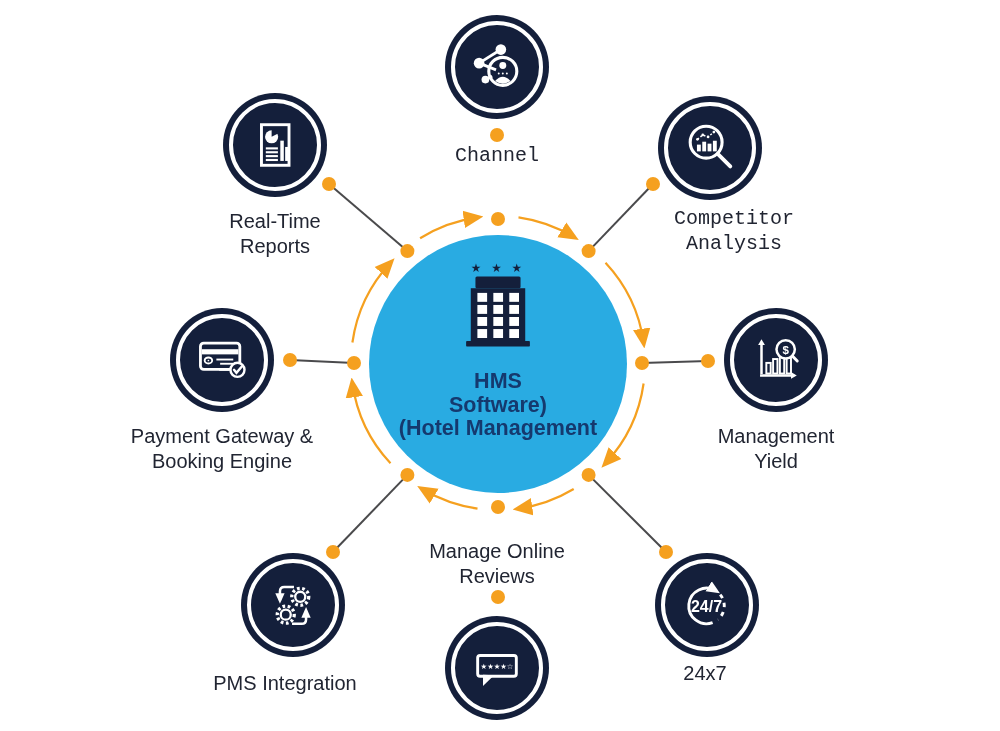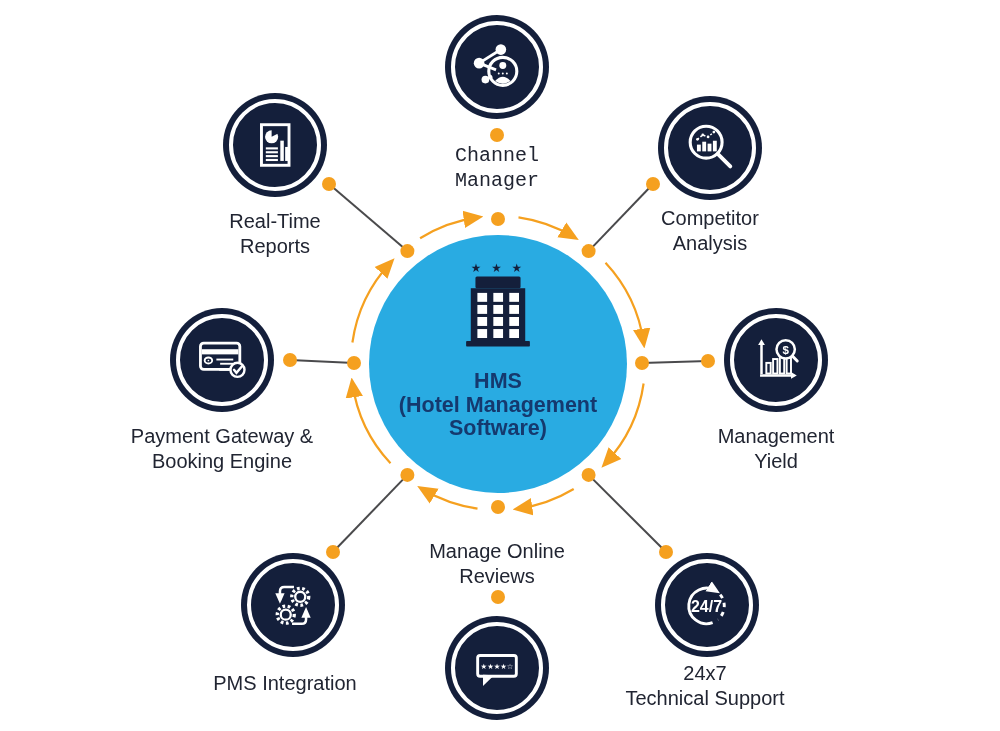--- a/index.html
+++ b/index.html
@@ -20,21 +20,21 @@
   
   .node{position:absolute;width:104px;height:104px;z-index:2;}
   .node-outer{width:104px;height:104px;border-radius:50%;background:#141F3B;
     display:flex;align-items:center;justify-content:center;}
   .node-inner{width:84px;height:84px;border-radius:50%;background:#141F3B;
     border:4px solid #ffffff;display:flex;align-items:center;justify-content:center;}
   .node-label{position:absolute;z-index:2;text-align:center;color:#212532;
     font-size:20px;line-height:25px;}
   
   .n-cm{left:445px;top:15px;}   .l-cm{left:377px;top:143px;width:240px;font-family:Liberation Mono, monospace;}
-  .n-ca{left:658px;top:96px;}   .l-ca{left:590px;top:206px;width:240px;}
+  .n-ca{left:658px;top:96px;}   .l-ca{left:614px;top:206px;width:240px;font-family:Liberation Mono, monospace;}
   .n-ym{left:724px;top:308px;}  .l-ym{left:656px;top:424px;width:240px;}
   .n-ts{left:655px;top:553px;}  .l-ts{left:560px;top:637px;width:290px;margin-top:24px;}
   .n-mr{left:445px;top:616px;}  .l-mr{left:377px;top:539px;width:240px;}
   .n-pi{left:241px;top:553px;}  .l-pi{left:165px;top:671px;width:240px;}
   .n-pg{left:170px;top:308px;}  .l-pg{left:97px;top:424px;width:250px;}
   .n-rr{left:223px;top:93px;}   .l-rr{left:155px;top:209px;width:240px;}
 </style>
 </head>
 <body>
 
@@ -98,22 +98,22 @@
       <rect x="23.5" y="72" width="12.5" height="11.5"></rect>
         <rect x="44" y="72" width="12.5" height="11.5"></rect>
         <rect x="64.5" y="72" width="12.5" height="11.5"></rect>
       <rect x="23.5" y="87.5" width="12.5" height="11.5"></rect>
         <rect x="44" y="87.5" width="12.5" height="11.5"></rect>
         <rect x="64.5" y="87.5" width="12.5" height="11.5"></rect>
     </g>
   </svg>
   <div class="hub-text">
     <div>HMS</div>
+    <div>Software)</div>
     <div>(Hotel Management</div>
-    <div>Software)</div>
   </div>
 </div>
 
 <div class="node n-cm">
   <div class="node-outer">
       <div class="node-inner">
     <svg width="58" height="58" viewBox="0 0 60 60">
       <g stroke="#ffffff" stroke-width="3">
             <line x1="11.5" y1="26" x2="34" y2="12"></line>
             <line x1="11.5" y1="26" x2="29" y2="33"></line>
@@ -127,21 +127,20 @@
       <circle cx="31.8" cy="36.8" r="1" fill="#ffffff"></circle>
           <circle cx="36" cy="36.8" r="1" fill="#ffffff"></circle>
           <circle cx="40.2" cy="36.8" r="1" fill="#ffffff"></circle>
       <path d="M28,44.5 Q36,35.5 44,44.5 Q36,50 28,44.5 Z" fill="#ffffff"></path>
     </svg>
   </div>
     </div>
 </div>
 <div class="node-label l-cm">
   <div>Channel</div>
-  <div>Manager</div>
 </div>
 
 <div class="node n-ca">
   <div class="node-outer">
       <div class="node-inner">
     <svg width="58" height="58" viewBox="0 0 60 60">
       <circle cx="26" cy="24" r="16.5" fill="none" stroke="#ffffff" stroke-width="3.2"></circle>
       <line x1="38" y1="36" x2="51" y2="49" stroke="#ffffff" stroke-width="4" stroke-linecap="round"></line>
       <g fill="#ffffff">
         <rect x="16.5" y="26.5" width="4" height="7"></rect>
@@ -200,21 +199,20 @@
       </defs>
       <path d="M35.8,48.3 A18.4,18.4 0 1 1 39.3,15.4" fill="none" stroke="#ffffff" stroke-width="3" marker-end="url(#aw24)"></path>
       <path d="M43.6,19.2 A18.4,18.4 0 0 1 41.3,45.1" fill="none" stroke="#ffffff" stroke-width="3" stroke-dasharray="4.5 5"></path>
       <text x="29.5" y="37" text-anchor="middle" font-size="16.5" font-weight="bold" fill="#ffffff">24/7</text>
     </svg>
   </div>
     </div>
 </div>
 <div class="node-label l-ts">
   <div>24x7</div>
-  <div>Technical Support</div>
 </div>
 
 <div class="node n-mr">
   <div class="node-outer">
       <div class="node-inner">
     <svg width="58" height="58" viewBox="0 0 60 60">
       <rect x="10" y="17" width="40" height="21.5" rx="2.5" fill="none" stroke="#ffffff" stroke-width="3"></rect>
       <path d="M15.5,37 L15.5,48.5 L27,37.5 Z" fill="#ffffff"></path>
       <text x="30" y="31" text-anchor="middle" font-size="7.6" fill="#ffffff" font-family="DejaVu Sans, sans-serif">★★★★☆</text>
     </svg>

